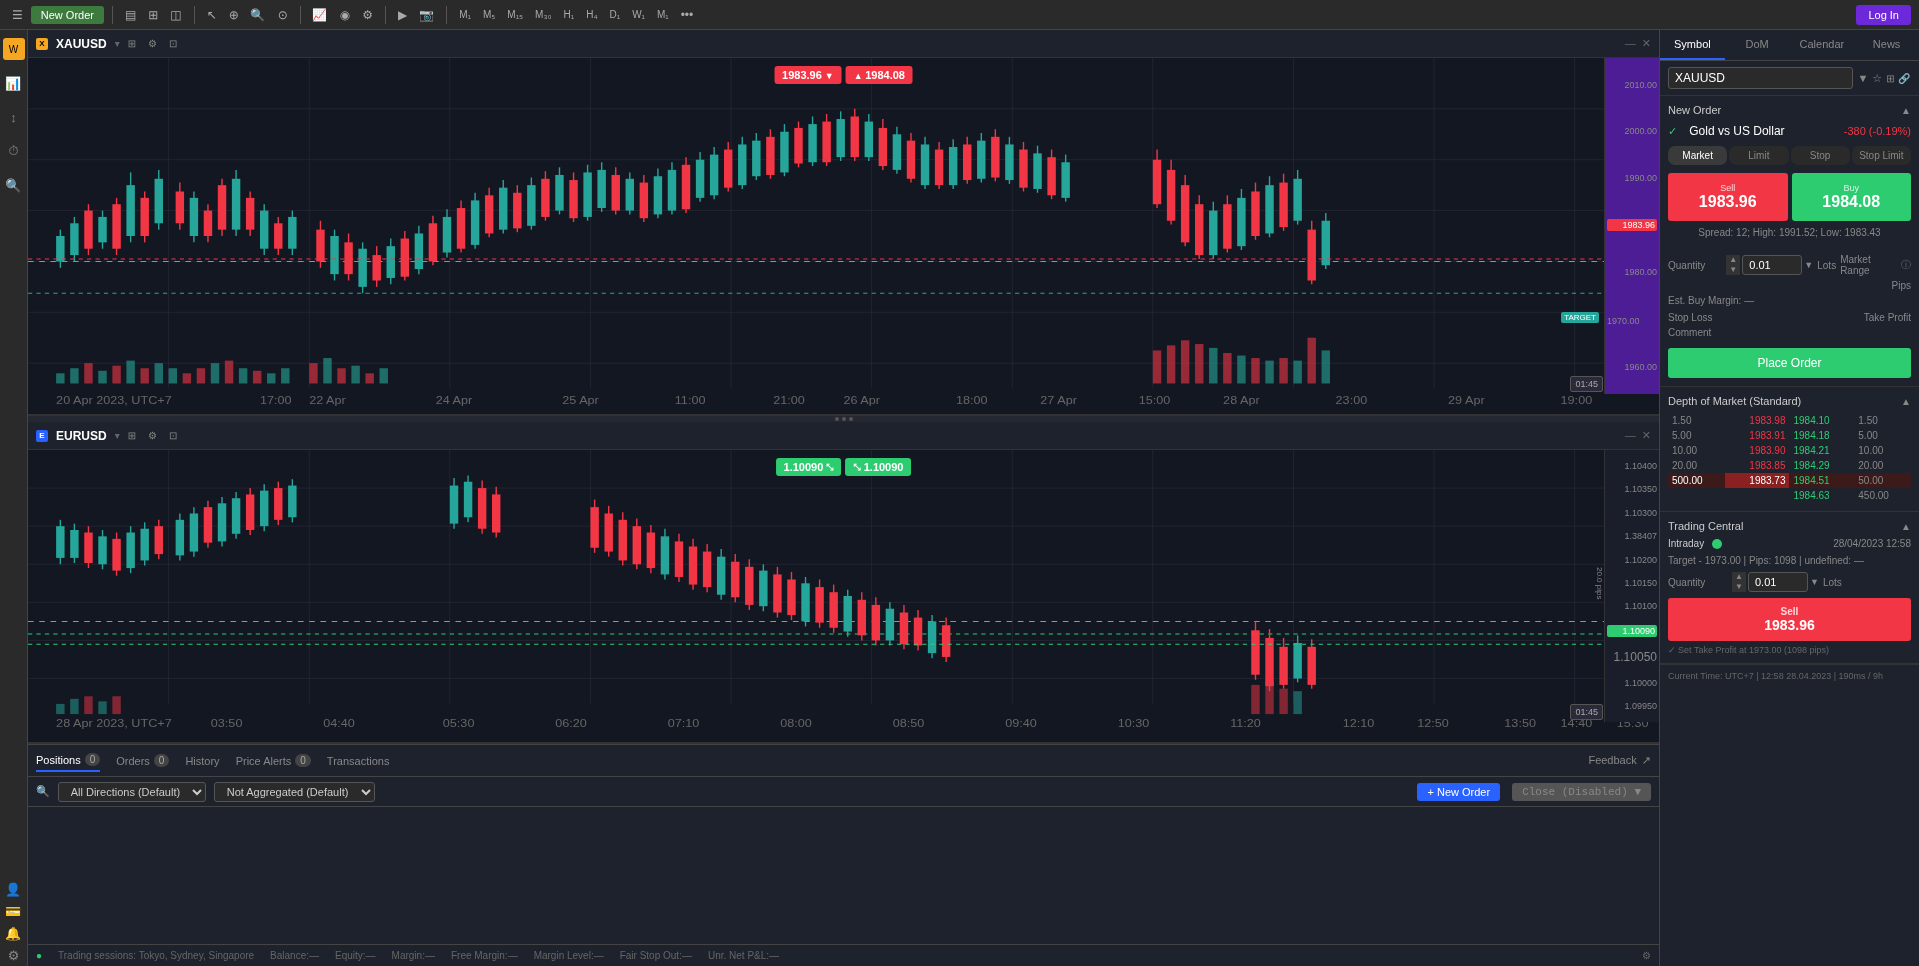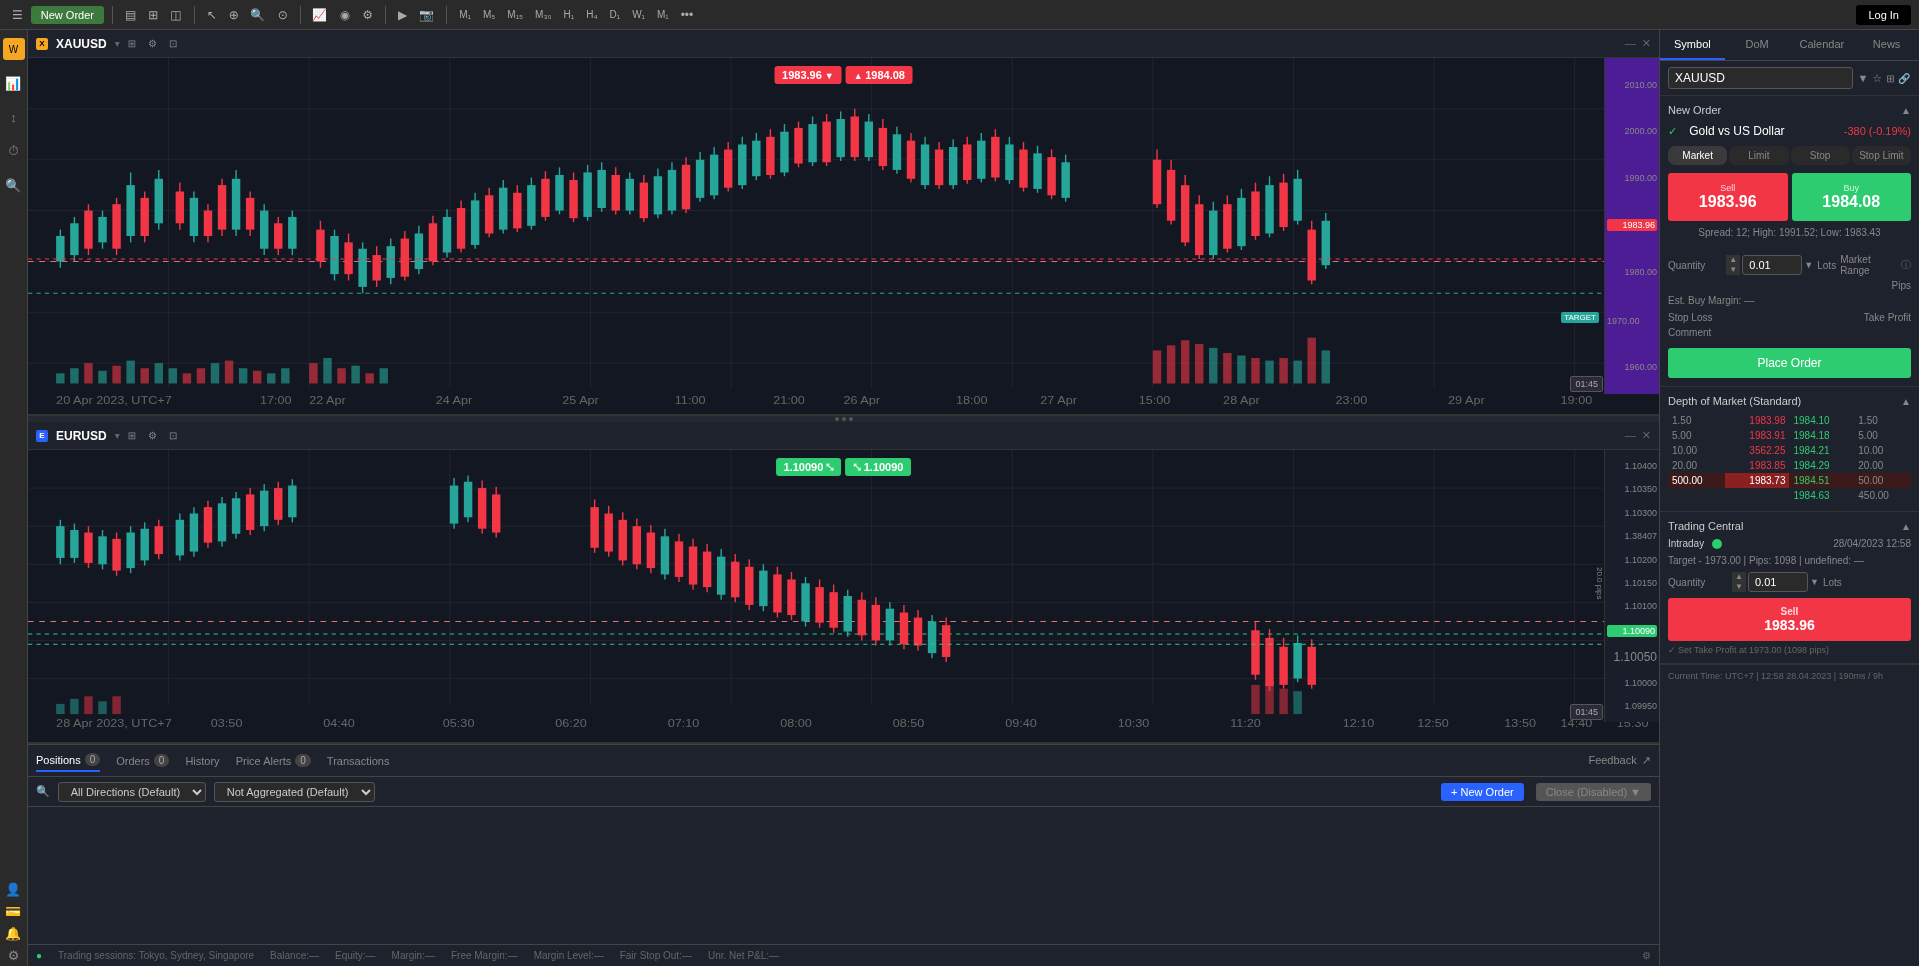--- a/index.html
+++ b/index.html
@@ -44,21 +44,21 @@
     .toolbar-separator {
       width: 1px;
       height: 18px;
       background: #555;
       margin: 0 4px;
     }
     .toolbar-right {
       margin-left: auto;
     }
     .login-btn {
-      background: #000000;
+      background: #6d28d9;
       color: #fff;
       border: none;
       padding: 4px 12px;
       border-radius: 3px;
       cursor: pointer;
       font-size: 11px;
     }
 
     
     .main-layout {
@@ -243,20 +243,21 @@
     }
     .close-btn-disabled {
       background: #555;
       color: #888;
       border: none;
       padding: 3px 10px;
       border-radius: 3px;
       cursor: not-allowed;
       font-size: 11px;
       margin-left: 4px;
+      font-family: Liberation Mono, monospace;
     }
 
     .positions-table {
       flex: 1;
       overflow: auto;
     }
     .positions-table table {
       width: 100%;
       border-collapse: collapse;
     }
@@ -1402,21 +1403,21 @@
             <td class="dom-vol">1.50</td>
           </tr>
           <tr>
             <td class="dom-vol">5.00</td>
             <td class="dom-bid">1983.91</td>
             <td class="dom-ask">1984.18</td>
             <td class="dom-vol">5.00</td>
           </tr>
           <tr>
             <td class="dom-vol">10.00</td>
-            <td class="dom-bid">3562.25</td>
+            <td class="dom-bid">1983.90</td>
             <td class="dom-ask">1984.21</td>
             <td class="dom-vol">10.00</td>
           </tr>
           <tr>
             <td class="dom-vol">20.00</td>
             <td class="dom-bid">1983.85</td>
             <td class="dom-ask">1984.29</td>
             <td class="dom-vol">20.00</td>
           </tr>
           <tr class="dom-row-highlight">

